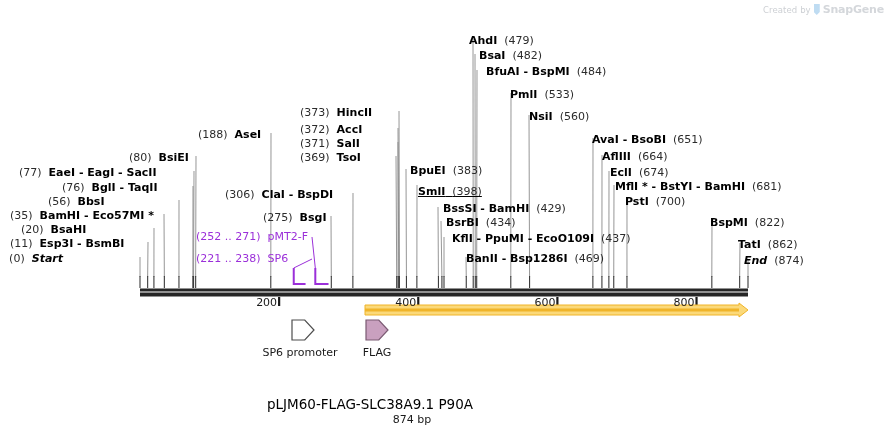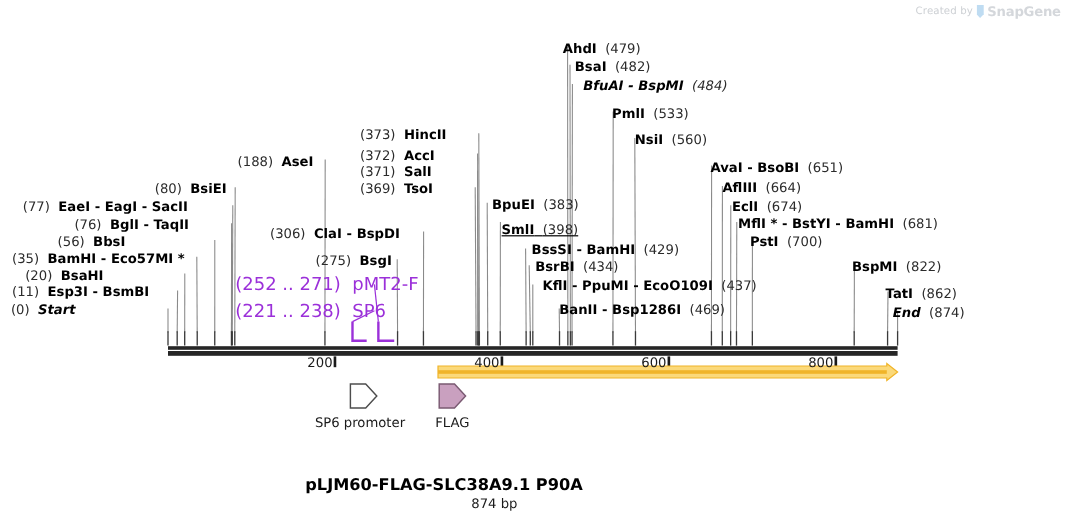--- a/index.html
+++ b/index.html
@@ -68,21 +68,21 @@
   .enz-label .nm.italic {
     font-style: italic;
   }
   .enz-label .sep {
     font-weight: bold;
     color: #000;
   }
   .prim-label {
     position: absolute;
     white-space: nowrap;
-    font-size: 15px;
+    font-size: 11px;
     line-height: 12px;
     color: #9b30d9;
     font-family: "DejaVu Sans", "Liberation Sans", sans-serif;
   }
   .ruler-num {
     position: absolute;
     font-size: 11px;
     color: #1a1a1a;
     font-family: "DejaVu Sans", "Liberation Sans", sans-serif;
     transform: translateX(-100%);
@@ -94,21 +94,21 @@
     white-space: nowrap;
     font-family: "DejaVu Sans", "Liberation Sans", sans-serif;
     transform: translateX(-50%);
   }
   .title-main {
     position: absolute;
     left: 0;
     width: 740px;
     text-align: center;
     font-size: 13.5px;
-    font-weight: bold;
+    font-weight: normal;
     color: #000;
     font-family: "DejaVu Sans", "Liberation Sans", sans-serif;
   }
   .title-sub {
     position: absolute;
     left: 0;
     width: 824px;
     text-align: center;
     font-size: 11px;
     color: #1a1a1a;
@@ -244,21 +244,21 @@
     <div class="enz-label" style="left: 300px; top: 124px;"><span class="pos">(372)</span>&nbsp;&nbsp;<span class="nm">AccI</span></div>
     <div class="enz-label" style="left: 300px; top: 107px;"><span class="pos">(373)</span>&nbsp;&nbsp;<span class="nm">HincII</span></div>
     <div class="enz-label" style="left: 410px; top: 165px;"><span class="nm">BpuEI</span>&nbsp;&nbsp;<span class="pos">(383)</span></div>
     <div class="enz-label" style="left: 418px; top: 186px; text-decoration: underline;"><span class="nm">SmlI</span>&nbsp;&nbsp;<span class="pos">(398)</span></div>
     <div class="enz-label" style="left: 443px; top: 203px;"><span class="nm">BssSI</span><span class="sep">&nbsp;-&nbsp;</span><span class="nm">BamHI</span>&nbsp;&nbsp;<span class="pos">(429)</span></div>
     <div class="enz-label" style="left: 446px; top: 217px;"><span class="nm">BsrBI</span>&nbsp;&nbsp;<span class="pos">(434)</span></div>
     <div class="enz-label" style="left: 452px; top: 233px;"><span class="nm">KflI</span><span class="sep">&nbsp;-&nbsp;</span><span class="nm">PpuMI</span><span class="sep">&nbsp;-&nbsp;</span><span class="nm">EcoO109I</span>&nbsp;&nbsp;<span class="pos">(437)</span></div>
     <div class="enz-label" style="left: 466px; top: 253px;"><span class="nm">BanII</span><span class="sep">&nbsp;-&nbsp;</span><span class="nm">Bsp1286I</span>&nbsp;&nbsp;<span class="pos">(469)</span></div>
     <div class="enz-label" style="left: 469px; top: 35px;"><span class="nm">AhdI</span>&nbsp;&nbsp;<span class="pos">(479)</span></div>
     <div class="enz-label" style="left: 479px; top: 50px;"><span class="nm">BsaI</span>&nbsp;&nbsp;<span class="pos">(482)</span></div>
-    <div class="enz-label" style="left: 486px; top: 66px; font-style: italic;"><span class="nm">BfuAI</span><span class="sep">&nbsp;-&nbsp;</span><span class="nm">BspMI</span>&nbsp;&nbsp;<span class="pos">(484)</span></div>
+    <div class="enz-label" style="left: 486px; top: 66px;"><span class="nm">BfuAI</span><span class="sep">&nbsp;-&nbsp;</span><span class="nm">BspMI</span>&nbsp;&nbsp;<span class="pos">(484)</span></div>
     <div class="enz-label" style="left: 510px; top: 89px;"><span class="nm">PmlI</span>&nbsp;&nbsp;<span class="pos">(533)</span></div>
     <div class="enz-label" style="left: 529px; top: 111px;"><span class="nm">NsiI</span>&nbsp;&nbsp;<span class="pos">(560)</span></div>
     <div class="enz-label" style="left: 592px; top: 134px;"><span class="nm">AvaI</span><span class="sep">&nbsp;-&nbsp;</span><span class="nm">BsoBI</span>&nbsp;&nbsp;<span class="pos">(651)</span></div>
     <div class="enz-label" style="left: 602px; top: 151px;"><span class="nm">AflIII</span>&nbsp;&nbsp;<span class="pos">(664)</span></div>
     <div class="enz-label" style="left: 610px; top: 167px;"><span class="nm">EclI</span>&nbsp;&nbsp;<span class="pos">(674)</span></div>
     <div class="enz-label" style="left: 615px; top: 181px;"><span class="nm">MflI *</span><span class="sep">&nbsp;-&nbsp;</span><span class="nm">BstYI</span><span class="sep">&nbsp;-&nbsp;</span><span class="nm">BamHI</span>&nbsp;&nbsp;<span class="pos">(681)</span></div>
     <div class="enz-label" style="left: 625px; top: 196px;"><span class="nm">PstI</span>&nbsp;&nbsp;<span class="pos">(700)</span></div>
     <div class="enz-label" style="left: 710px; top: 217px;"><span class="nm">BspMI</span>&nbsp;&nbsp;<span class="pos">(822)</span></div>
     <div class="enz-label" style="left: 738px; top: 239px;"><span class="nm">TatI</span>&nbsp;&nbsp;<span class="pos">(862)</span></div>
     <div class="enz-label" style="left: 744px; top: 255px;"><span class="nm italic">End</span>&nbsp;&nbsp;<span class="pos">(874)</span></div>

